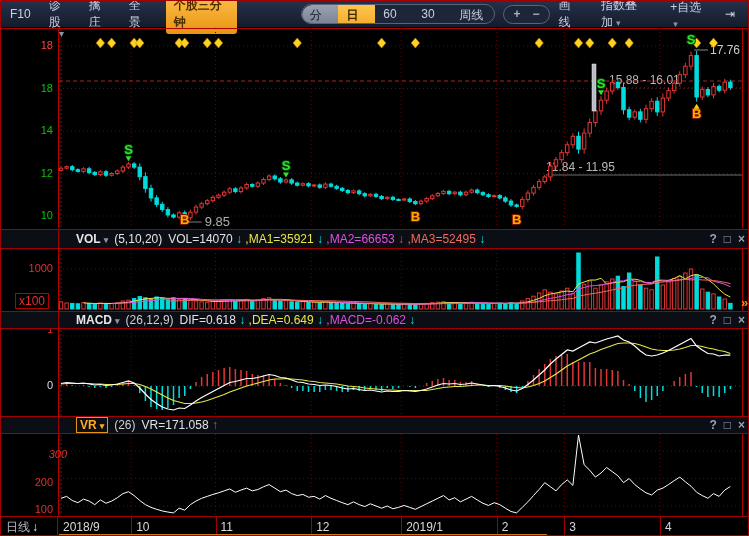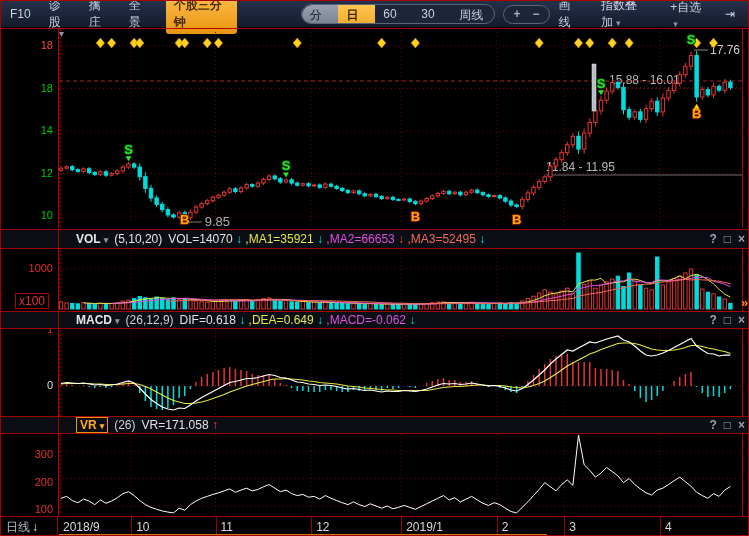--- a/index.html
+++ b/index.html
@@ -778,21 +778,21 @@
   <div class="main-caret">▾</div>
   <div id="axis-labels">
       <div class="axlabel" style="top: 38px; left: 6px; color: rgb(255, 64, 64);">18</div>
       <div class="axlabel" style="top: 80.5px; left: 6px; color: rgb(0, 200, 0);">18</div>
       <div class="axlabel" style="top: 123px; left: 6px; color: rgb(0, 200, 0);">14</div>
       <div class="axlabel" style="top: 165.5px; left: 6px; color: rgb(0, 200, 0);">12</div>
       <div class="axlabel" style="top: 208px; left: 6px; color: rgb(0, 200, 0);">10</div>
       <div class="axlabel" style="top: 261px; left: 6px; color: rgb(224, 48, 48);">1000</div>
       <div class="axlabel" style="top: 322px; left: 6px; color: rgb(224, 48, 48);">1</div>
       <div class="axlabel" style="top: 378px; left: 6px; color: rgb(221, 221, 221);">0</div>
-      <div class="axlabel" style="top: 447px; left: 6px; color: rgb(224, 48, 48);">300</div>
+      <div class="axlabel" style="top: 447px; left: 20px; color: rgb(224, 48, 48); font-style: italic;">300</div>
       <div class="axlabel" style="top: 474.5px; left: 6px; color: rgb(224, 48, 48);">200</div>
       <div class="axlabel" style="top: 502px; left: 6px; color: rgb(224, 48, 48);">100</div>
       <div class="x100box" style="left: 14px; top: 292px;">x100</div>
     </div>
 
   <div class="phead" style="top:228px;height:20px">
     <i class="vsep"></i>
     <span class="hname"><span>VOL</span><span class="caret">▾</span></span>
     <span class="hparams" id="vol-params" style="color: #e5e5e5;">(5,10,20)</span>
     <span id="vol-fields"><span style="color: rgb(226, 226, 226);">VOL=14070</span><span style="color: rgb(0, 229, 229); font-weight: bold;"> ↓ </span><span style="color: rgb(230, 230, 69);">,MA1=35921</span><span style="color: rgb(0, 229, 229); font-weight: bold;"> ↓ </span><span style="color: rgb(225, 79, 225);">,MA2=66653</span><span style="color: rgb(255, 69, 69); font-weight: bold;"> ↓ </span><span style="color: rgb(242, 106, 90);">,MA3=52495</span><span style="color: rgb(0, 229, 229); font-weight: bold;"> ↓ </span></span>

